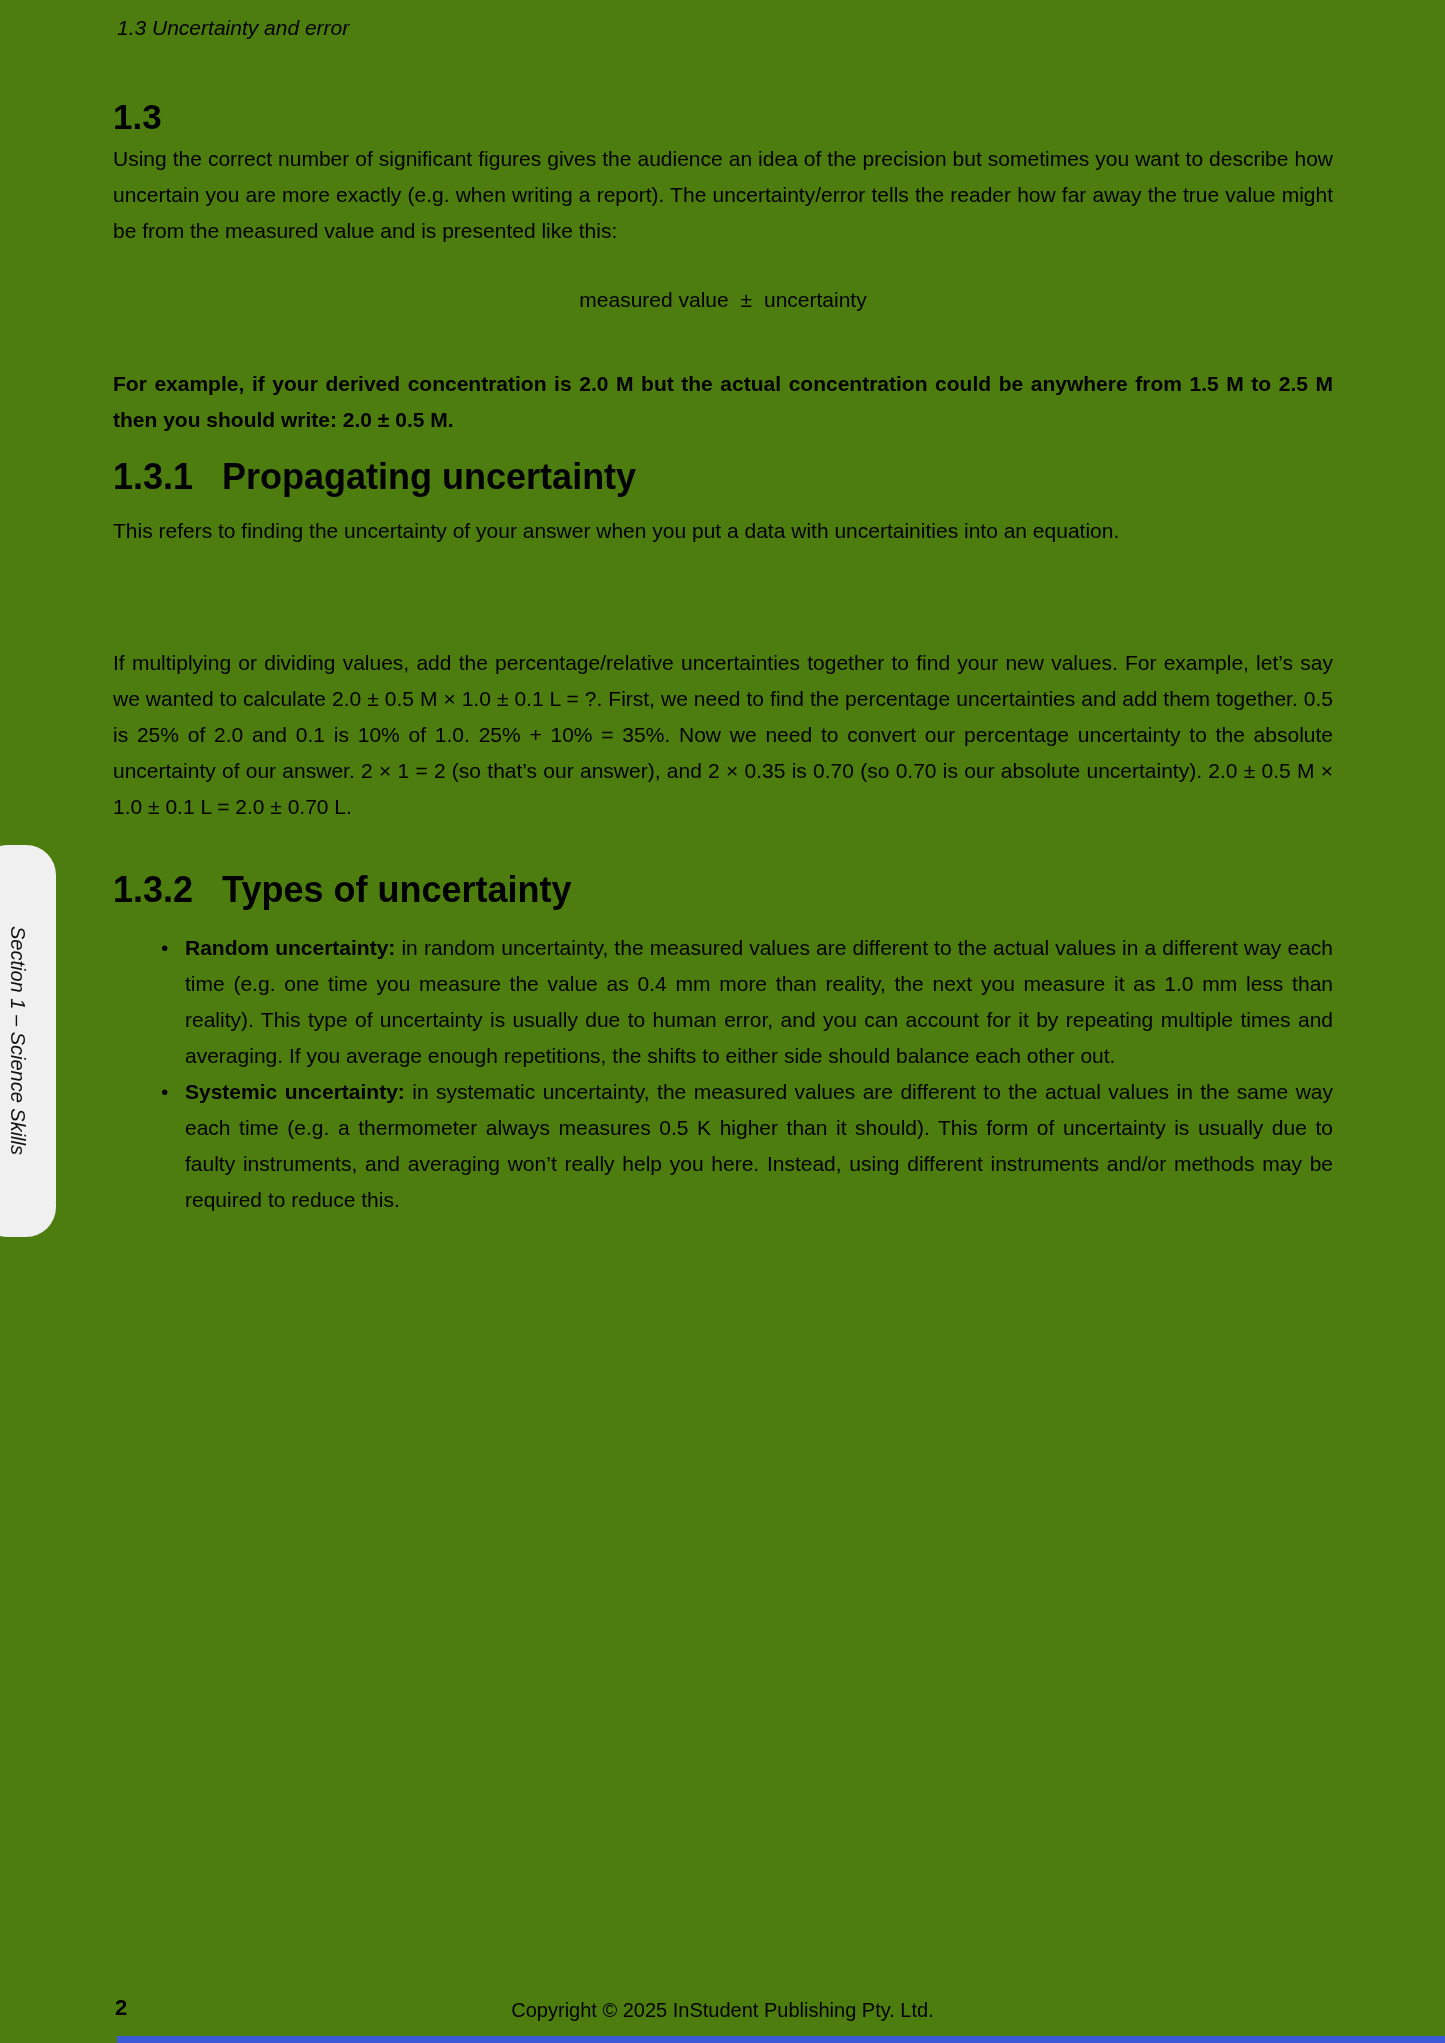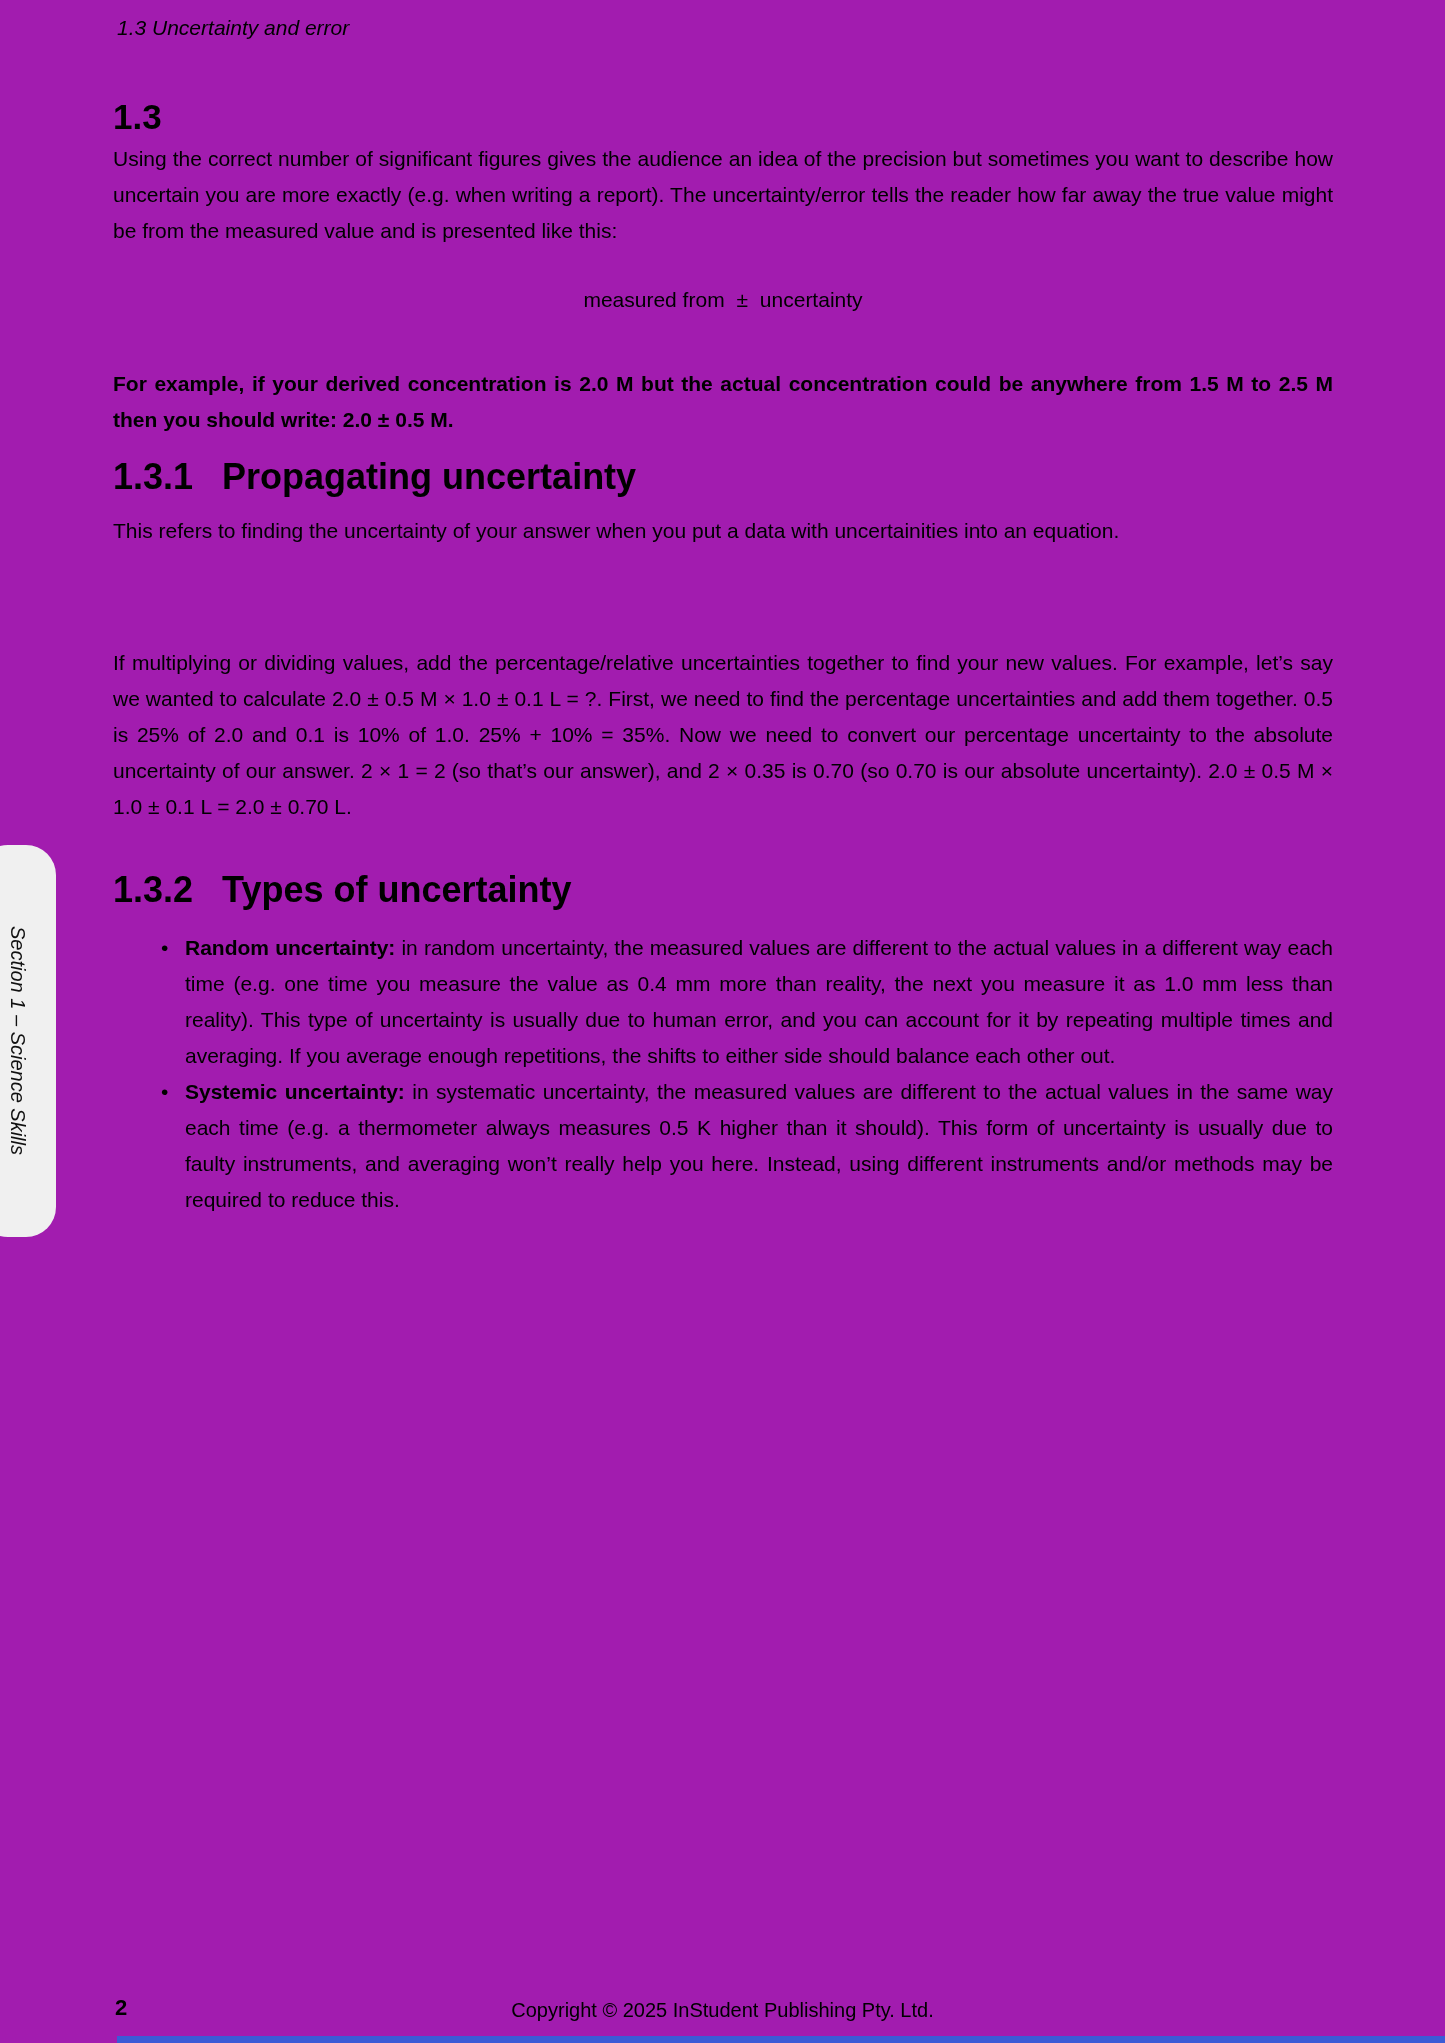--- a/index.html
+++ b/index.html
@@ -1,19 +1,19 @@
 <!DOCTYPE html>
 <html><head>
 <meta charset="utf-8">
 <style>
   html,body { margin:0; padding:0; background:#ffffff; }
   .page {
     position:relative;
     width:1445px; height:2043px;
-    background:#a21caf;
+    background:#4d7c0f;
     font-family:"Liberation Sans", sans-serif;
     color:#000;
     overflow:hidden;
   }
   .abs { position:absolute; }
   .body-text {
     left:113px; width:1220px;
     font-size:21px; line-height:36px;
     text-align:justify;
   }
@@ -87,21 +87,21 @@
 
   <div class="abs running-header">1.3 Uncertainty and error</div>
 
   <div class="abs page-title">
     <span>1.3</span>
   </div>
 
   <p class="abs body-text" style="top:141px; margin:0;">Using the correct number of significant figures gives the audience an idea of the precision but sometimes you want to describe how uncertain you are more exactly (e.g. when writing a report). The uncertainty/error tells the reader how far away the true value might be from the measured value and is presented like this:</p>
 
   <div class="abs formula">
-    <span>measured from</span>
+    <span>measured value</span>
     <span class="pm">±</span>
     <span>uncertainty</span>
   </div>
 
   <p class="abs body-text" style="top:366px; margin:0;font-weight:bold;">For example, if your derived concentration is 2.0 M but the actual concentration could be anywhere from 1.5 M to 2.5 M then you should write: 2.0 ± 0.5 M.</p>
 
   <div class="abs sub-heading" style="top:460px;">
     <span>1.3.1</span>
     <span>Propagating uncertainty</span>
   </div>

